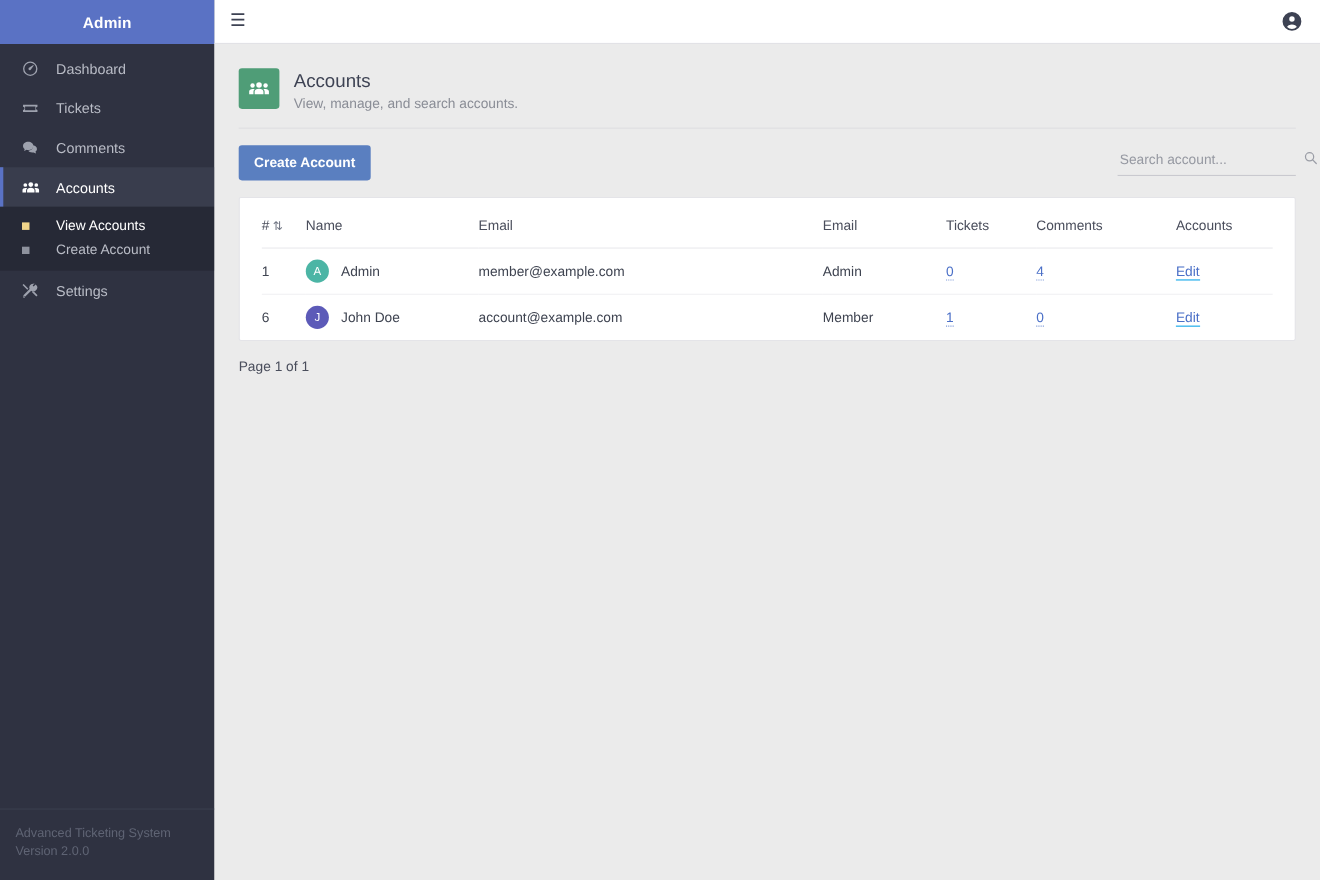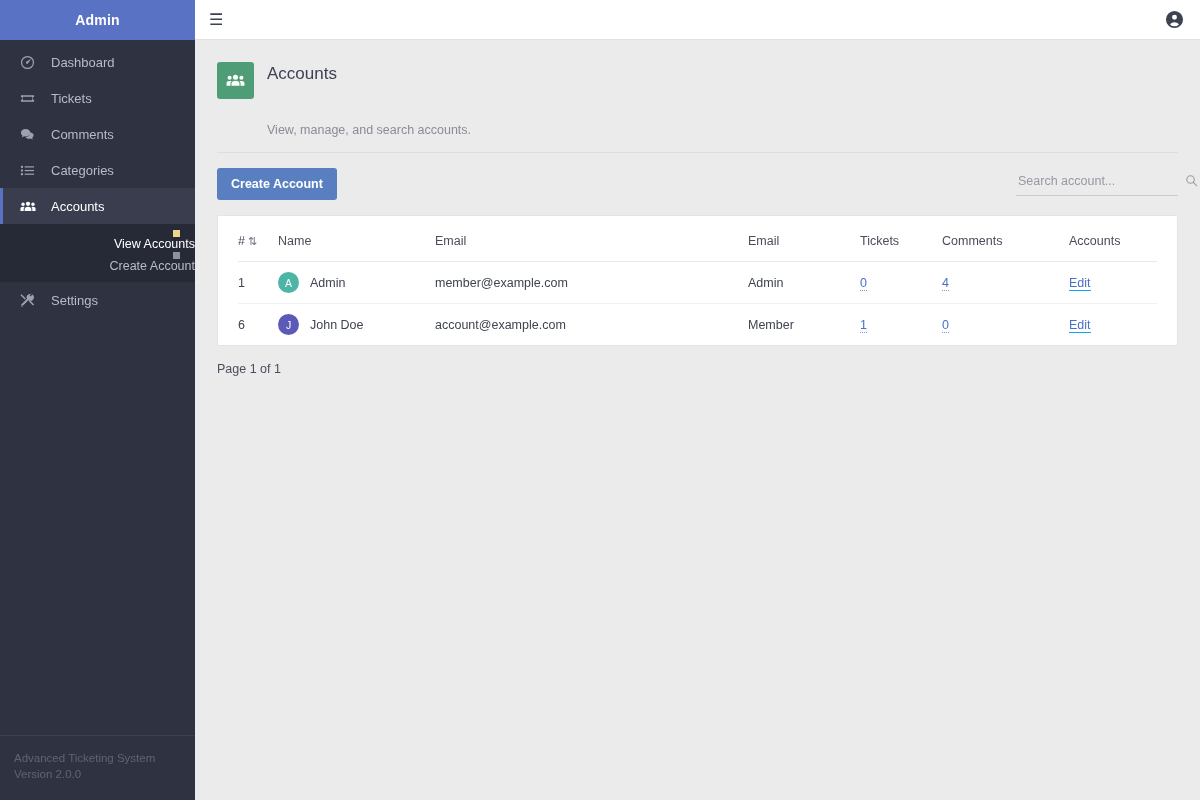--- a/index.html
+++ b/index.html
@@ -58,28 +58,27 @@
   .nav-item.active {
     background: #393d4d;
     border-left-color: #5a72c4;
     color: #ffffff;
   }
   .nav-item.active .nav-ico { color: #ffffff; }
 
   #submenu { background: #262936; padding: 6px 0 8px 0; }
   .sub-item {
     display: flex;
-    align-items: flex-end;
+    align-items: center;
     height: 22px;
     padding-left: 20px;
     font-size: 12.5px;
     color: #b9bcc6;
     cursor: pointer;
     text-decoration: none;
-    flex-direction: column;
   }
   .sub-item .sub-bullet {
     width: 22px;
     flex: none;
     display: flex;
     align-items: center;
     justify-content: flex-start;
     color: #8e929e;
   }
   .sub-item .sub-label { padding-left: 9px; }
@@ -141,21 +140,20 @@
   #page-title {
     font-size: 17px;
     color: #3d4253;
     line-height: 21px;
   }
   #page-sub {
     font-size: 12.5px;
     color: #8a8d96;
     line-height: 17px;
     padding-top: 2px;
-    margin-top: 36px;
   }
   #header-rule {
     margin-top: 13px;
     border-top: 1px solid #dedee2;
   }
 
   
   #toolbar {
     margin-top: 14px;
     height: 34px;
@@ -290,33 +288,20 @@
     <a class="nav-item">
       <span class="nav-ico">
         <svg width="15" height="15" viewBox="0 0 16 16" fill="currentColor">
             <path d="M6 2C3.2 2 1 3.8 1 6c0 1.2.6 2.2 1.6 2.9L2 11l2.6-1.2c.5.1.9.2 1.4.2 2.8 0 5-1.8 5-4S8.8 2 6 2z"></path>
             <path d="M10.6 6.6c0 2.2-2 3.9-4.5 4.2.7 1 2.1 1.7 3.8 1.7.5 0 .9-.1 1.3-.2l2.4 1.1-.5-2c.9-.6 1.4-1.5 1.4-2.5 0-1.7-1.6-3.1-3.7-3.4v.4c0 .2 0 .5-.2.7z"></path>
           </svg>
       </span>
       <span class="nav-label">Comments</span>
     </a>
 
-    <a class="nav-item">
-      <span class="nav-ico">
-        <svg width="15" height="15" viewBox="0 0 16 16" fill="currentColor">
-            <rect x="1" y="3" width="2.2" height="2.2"></rect>
-            <rect x="1" y="6.9" width="2.2" height="2.2"></rect>
-            <rect x="1" y="10.8" width="2.2" height="2.2"></rect>
-            <rect x="5" y="3.5" width="10" height="1.3"></rect>
-            <rect x="5" y="7.4" width="10" height="1.3"></rect>
-            <rect x="5" y="11.3" width="10" height="1.3"></rect>
-          </svg>
-      </span>
-      <span class="nav-label">Categories</span>
-    </a>
 
 
     <a class="nav-item active">
       <span class="nav-ico">
         <svg width="16" height="15" viewBox="0 0 18 16" fill="currentColor">
             <circle cx="9" cy="5" r="2.4"></circle>
             <circle cx="3.4" cy="5.4" r="1.9"></circle>
             <circle cx="14.6" cy="5.4" r="1.9"></circle>
             <path d="M9 8.2c-2.2 0-3.8 1.1-3.8 2.6V13h7.6v-2.2c0-1.5-1.6-2.6-3.8-2.6z"></path>
             <path d="M3.4 8.4c-1.7 0-2.9.9-2.9 2V13h3.7v-2.2c0-.9.4-1.7 1.1-2.2-.5-.1-1.1-.2-1.9-.2z"></path>

